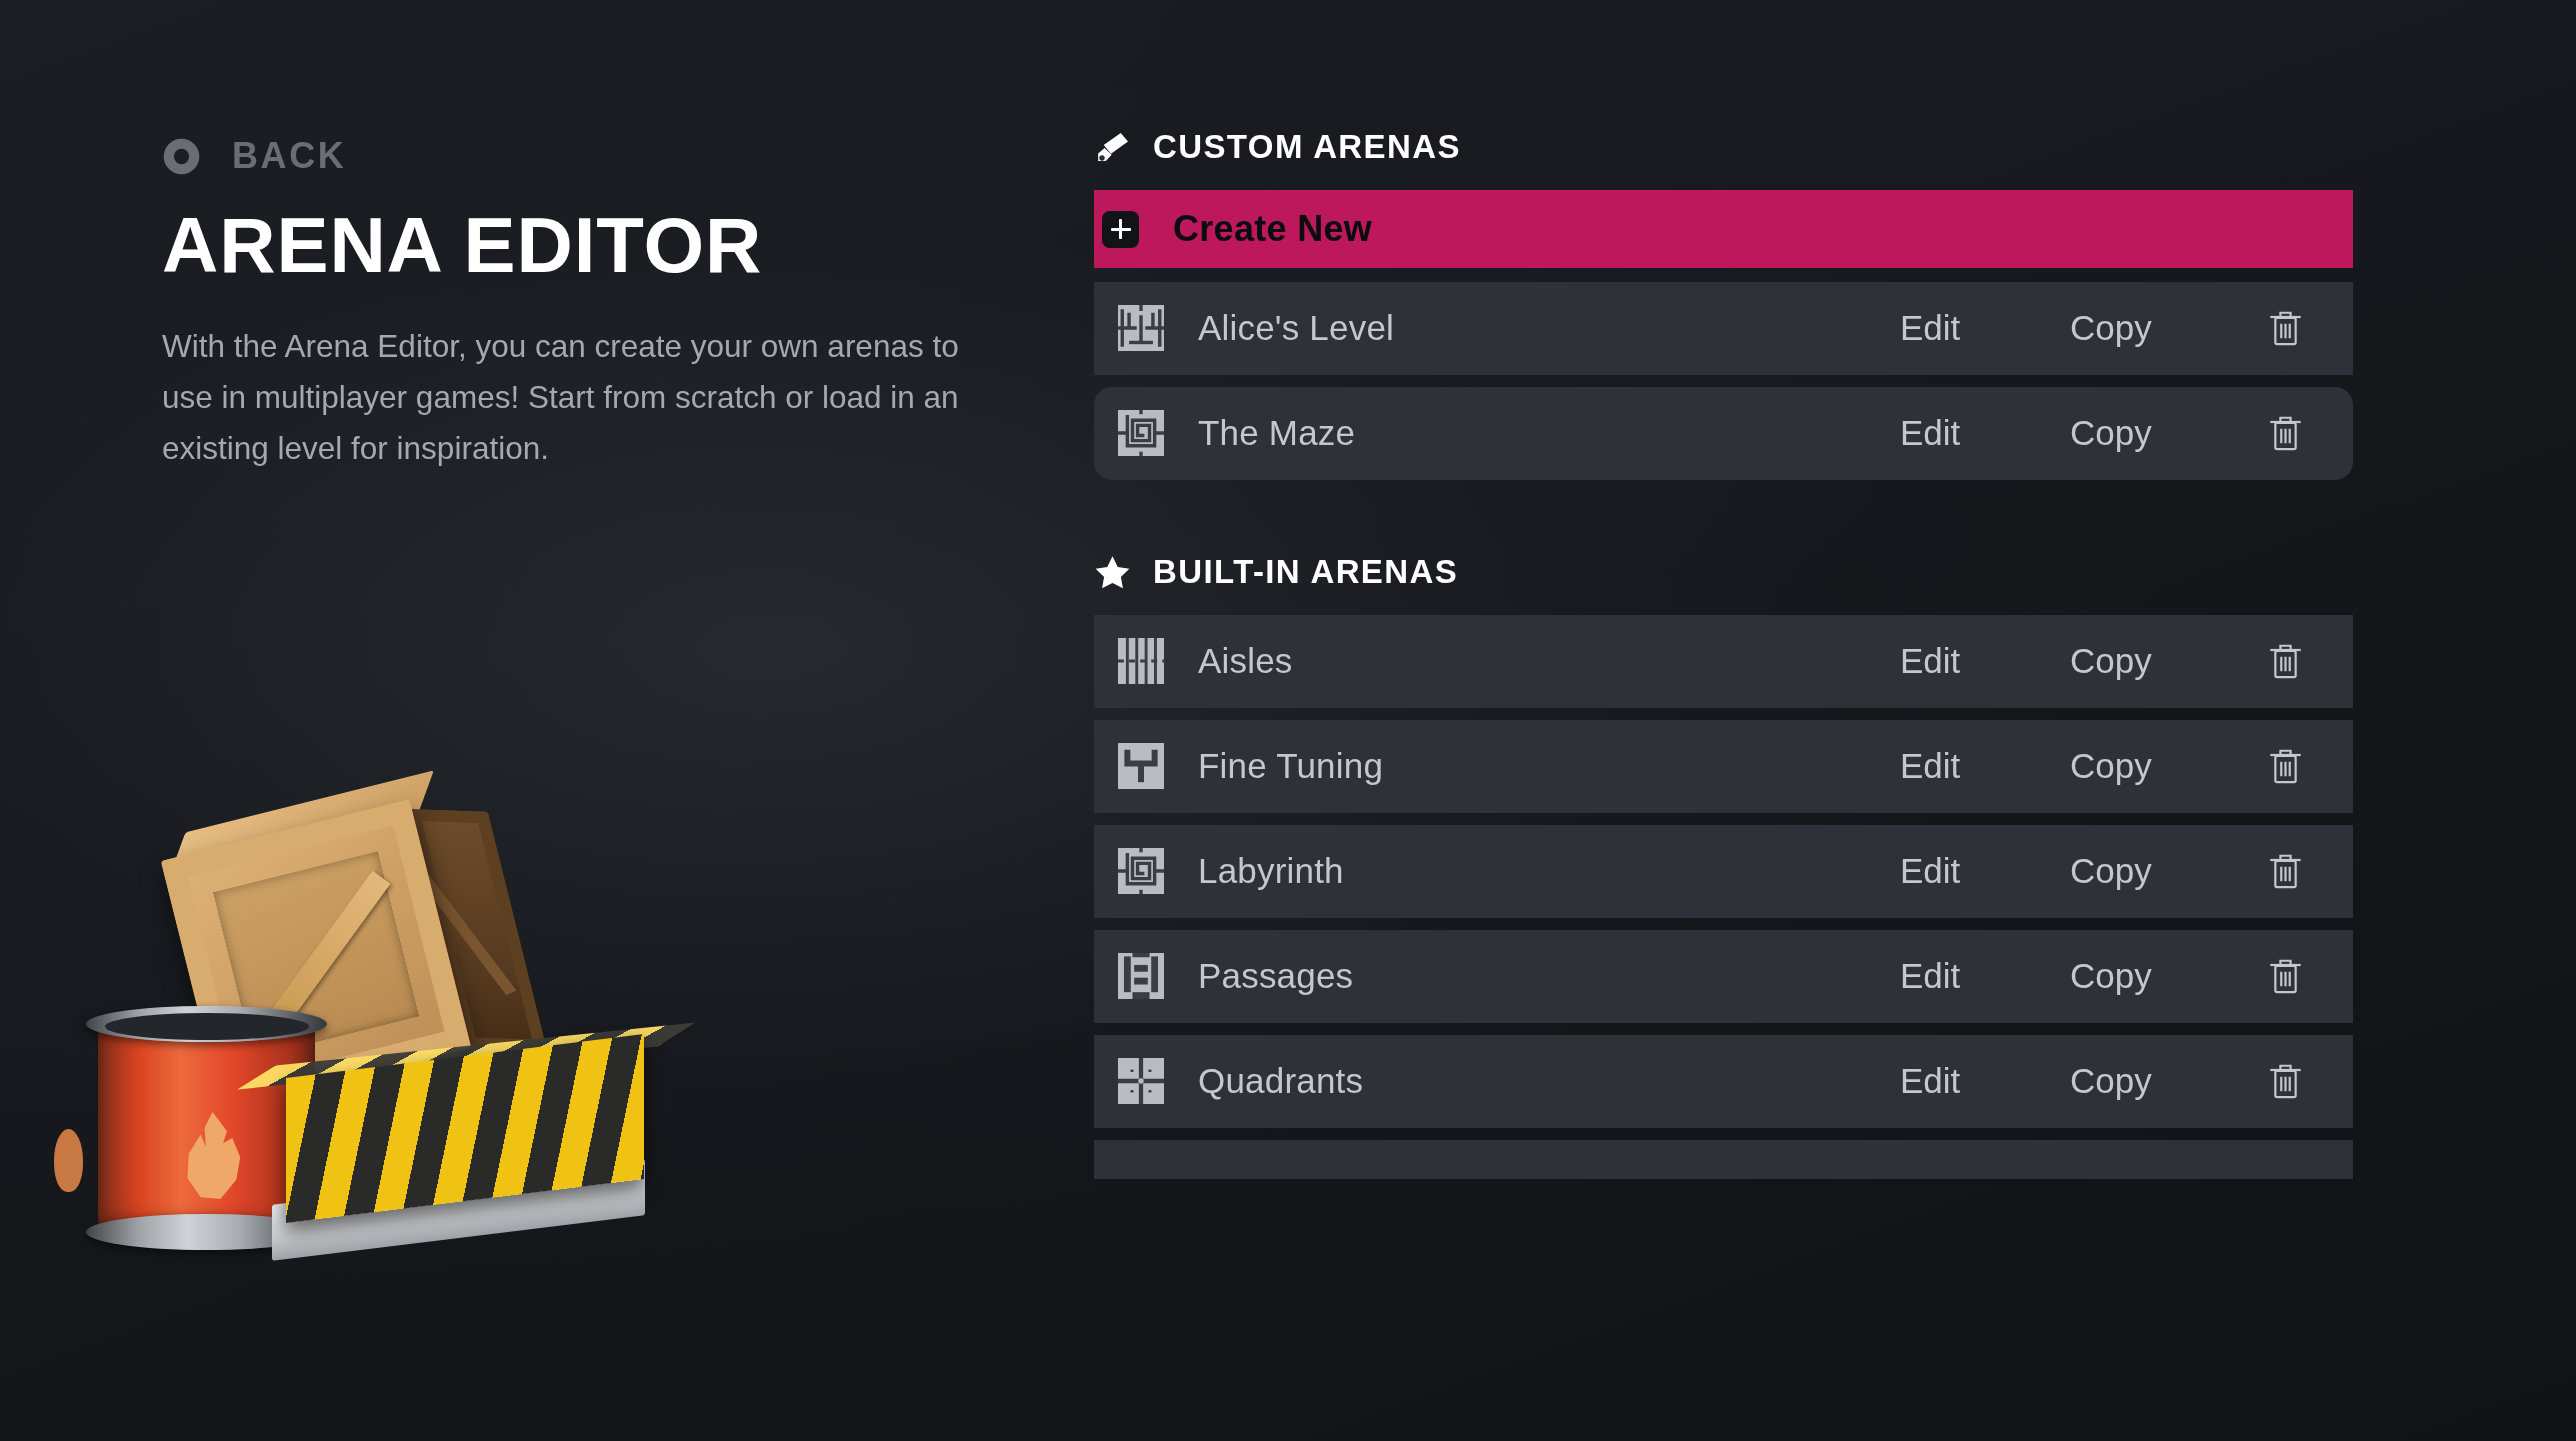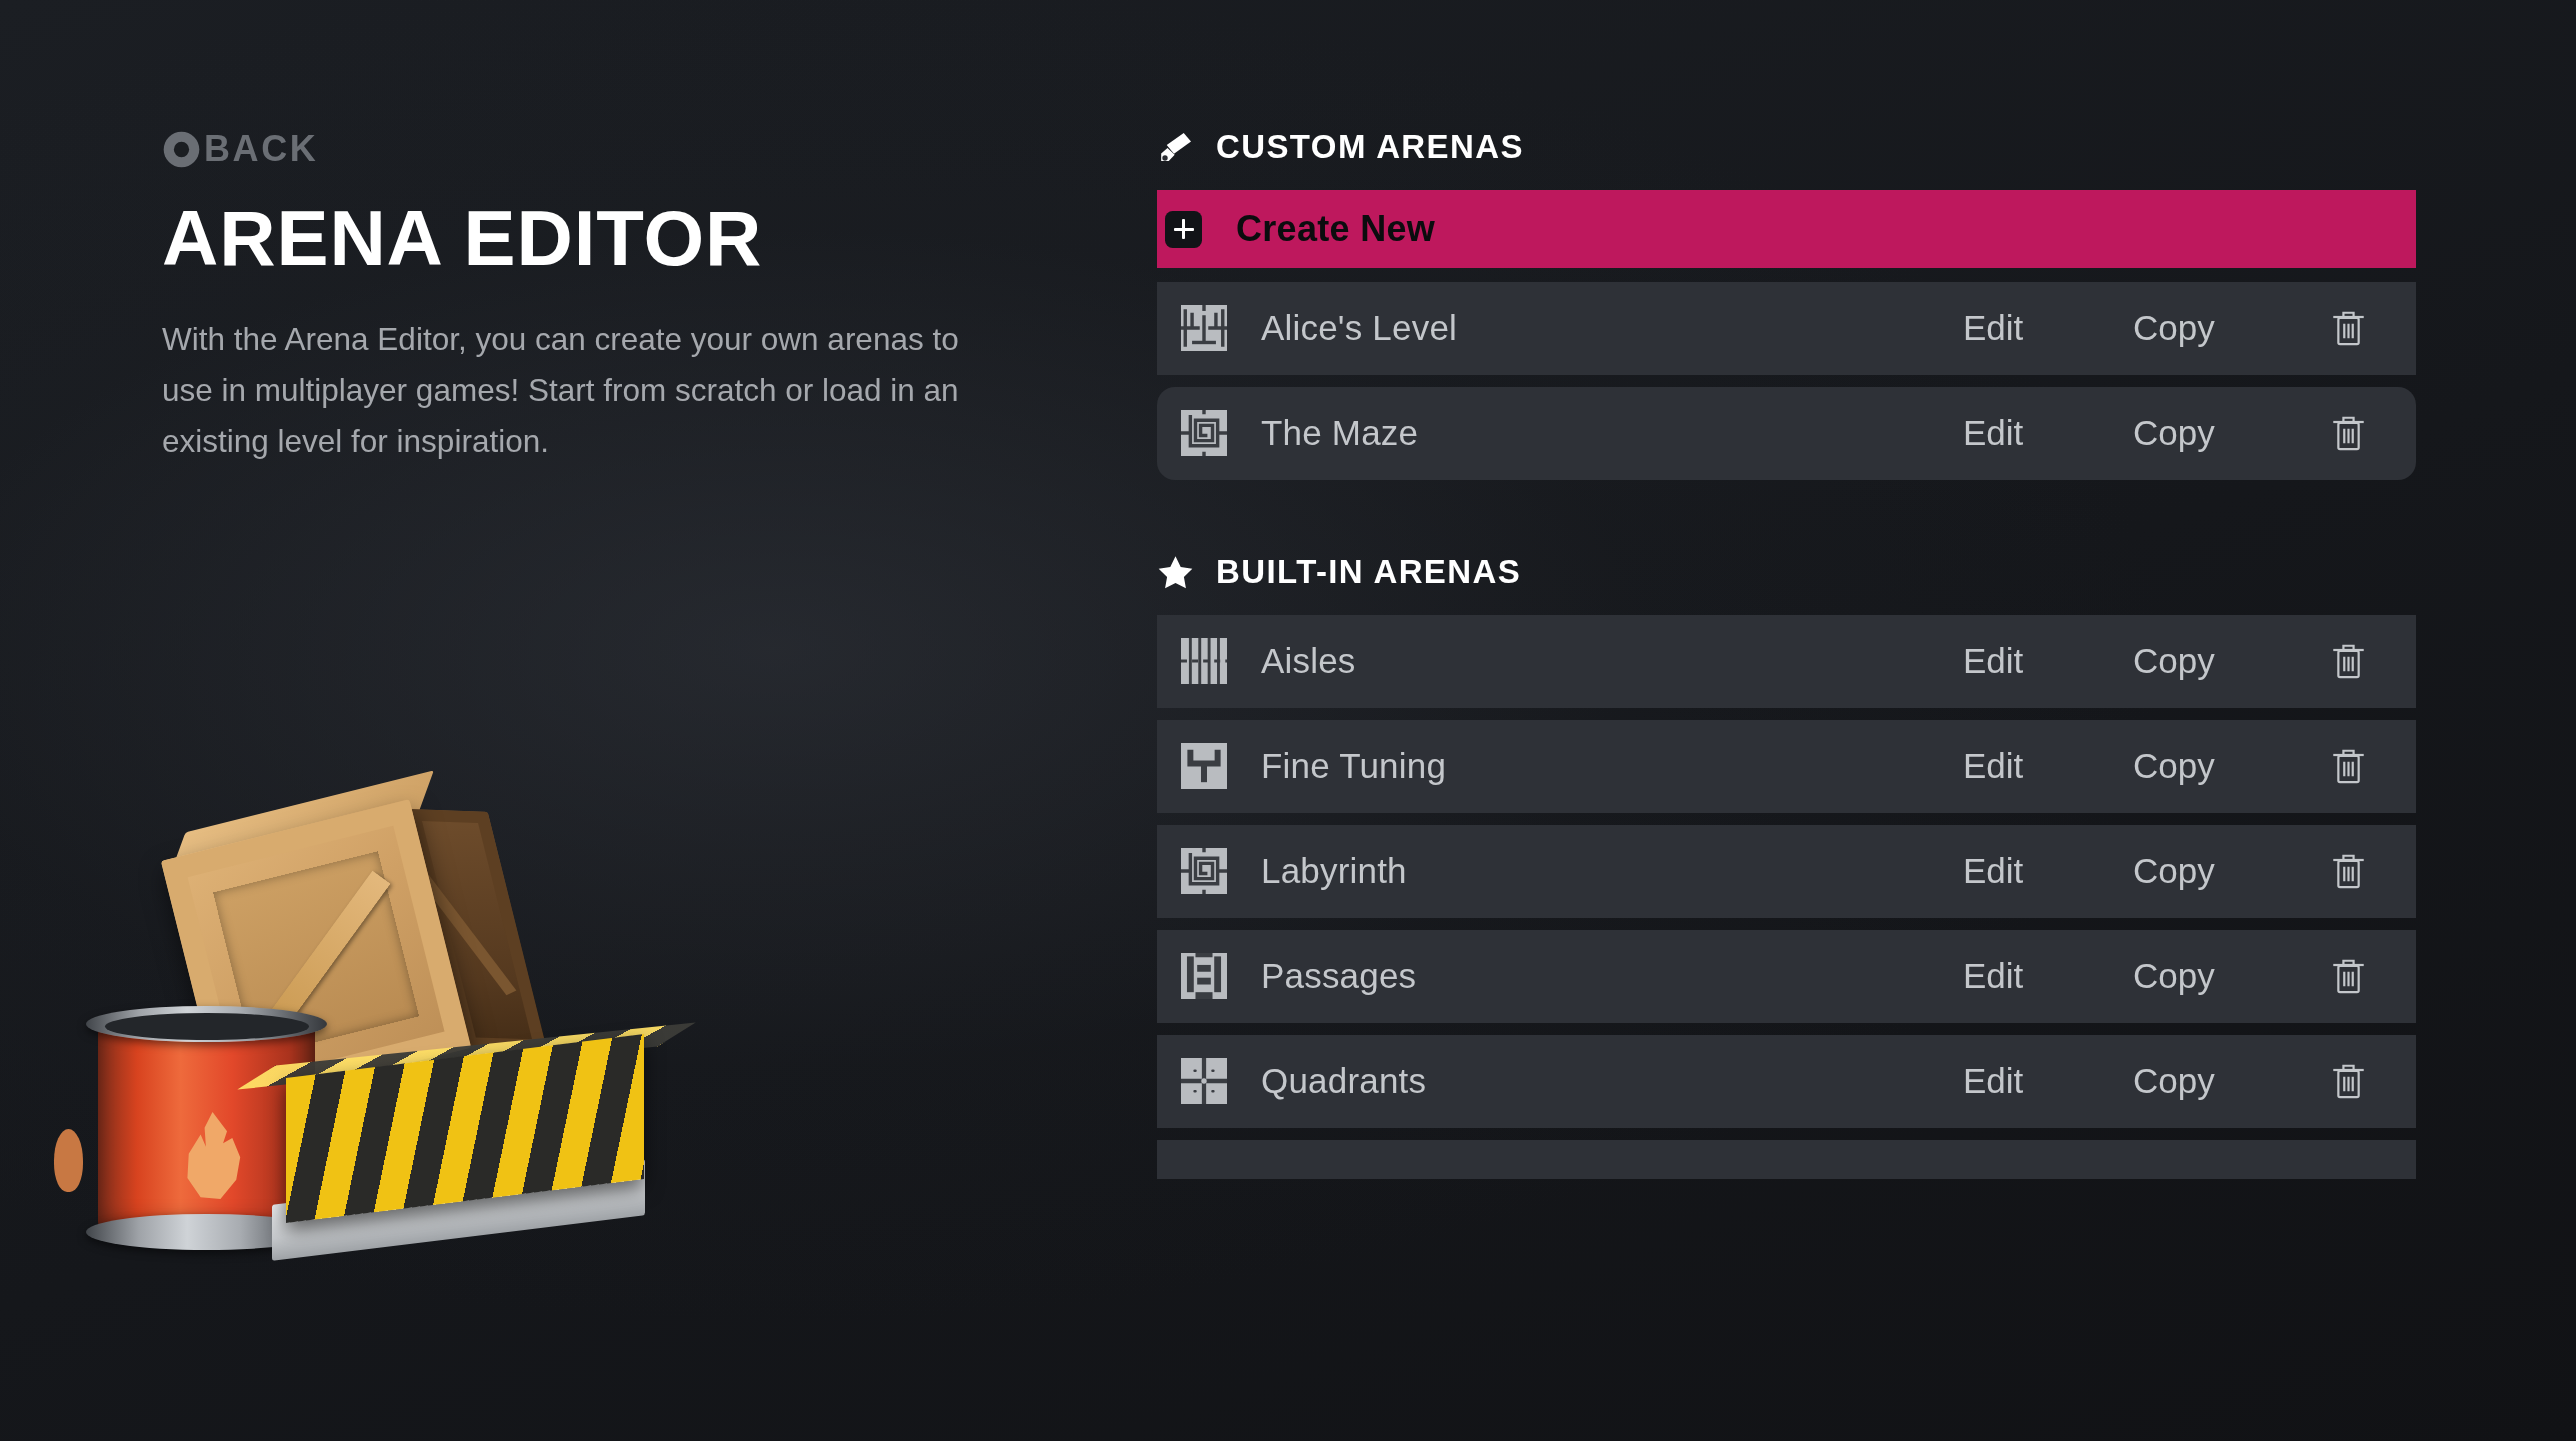--- a/index.html
+++ b/index.html
@@ -14,21 +14,21 @@
     position:absolute; inset:0;
     background:
       radial-gradient(ellipse 75% 65% at 30% 45%, rgba(56,60,68,0.45) 0%, rgba(30,33,38,0.18) 45%, rgba(0,0,0,0) 72%),
       linear-gradient(160deg, #1b1e23 0%, #15171b 55%, #111215 100%);
     pointer-events:none;
   }
 
   
   .left { position:absolute; left:162px; top:128px; width:886px; }
 
-  .back-row{ display:flex; align-items:center; gap:3px; cursor:pointer; }
+  .back-row{ display:flex; align-items:center; gap:31px; cursor:pointer;margin-top:7px; }
   .back-icon{ width:39px; height:39px; flex:none; }
   .back-label{
     font-size:36px; font-weight:700; letter-spacing:2.6px;
     color:#6a6e74;
   }
 
   .page-title{
     margin-top:29px;
     font-size:78px; font-weight:700; letter-spacing:0.9px;
     color:#ffffff; line-height:1;
@@ -123,21 +123,21 @@
     background:repeating-linear-gradient(102deg,#ffe066 0px,#ffe066 29px,#3c3c38 29px,#3c3c38 58px);
     transform:skewX(-58deg) skewY(-7deg); opacity:.95;
   }
   .barrier-base{
     position:absolute; left:-13.6px; top:126px; width:373px; height:56px;
     background:linear-gradient(180deg,#e8eaec 0%,#c7cacd 60%,#9ea2a6 100%);
     transform:skewY(-7deg); border-radius:2.6px;
   }
 
   
-  .right{ position:absolute; left:1157px; top:128px; width:1259px; }
+  .right{ position:absolute; left:1094px; top:128px; width:1259px; }
 
   .section-head{
     display:flex; align-items:center; gap:22px;
     margin-bottom:24px;
   }
   .section-head .sh-icon{ width:37px; height:37px; flex:none; }
   .section-head .sh-label{
     font-size:33px; font-weight:700; letter-spacing:1.4px; color:#fff;
   }
   .section-head.built{ margin-top:73px; }

